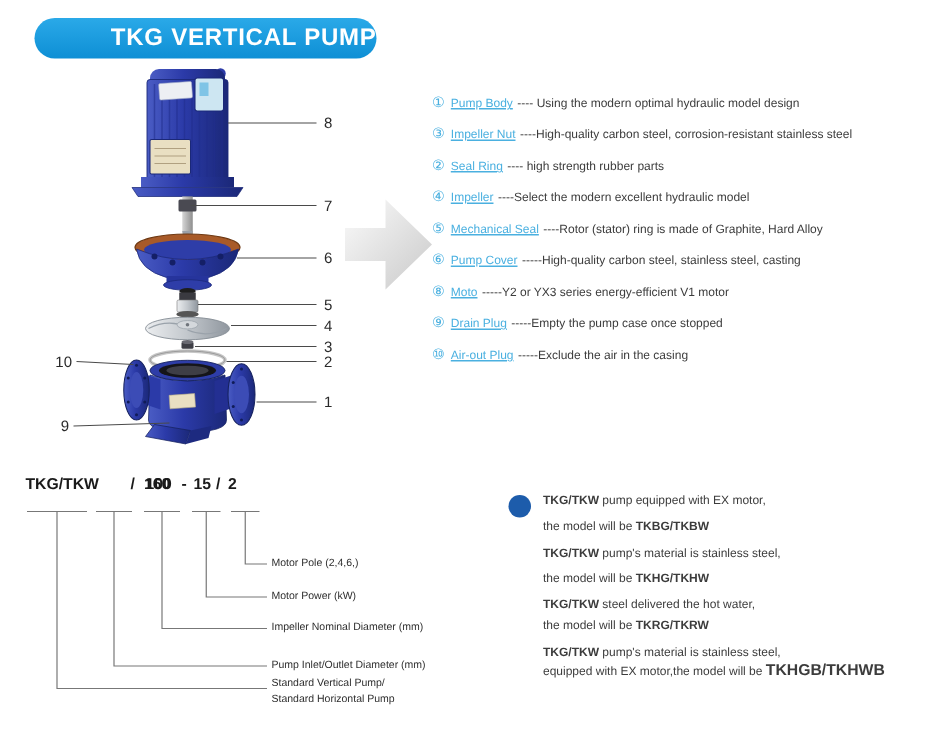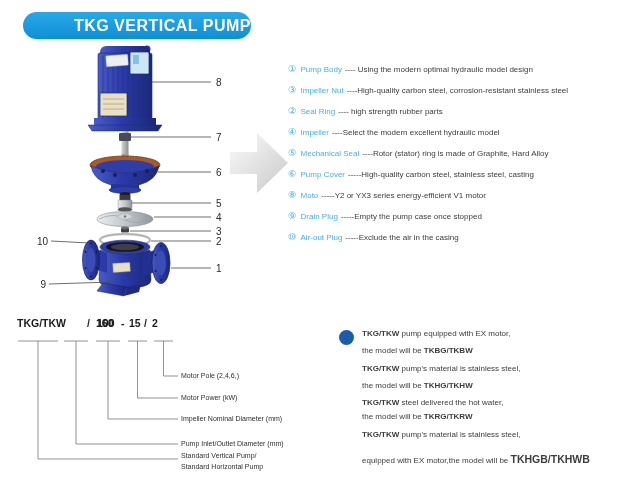--- a/index.html
+++ b/index.html
@@ -7,33 +7,33 @@
         font-family:"Liberation Sans","DejaVu Sans",sans-serif;color:#3c3c3c;}
   
   .banner{position:absolute;left:23px;top:12px;width:228px;height:27px;border-radius:14px;
           background:linear-gradient(180deg,#2aa9e8,#0e8fd5);
           display:flex;align-items:center;justify-content:flex-end;}
   .banner span{color:#ffffff;font-weight:bold;font-size:16px;letter-spacing:.5px;}
   
   .parts{position:absolute;left:288px;top:58px;width:326px;}
   .part-row{height:21px;line-height:21px;white-space:nowrap;font-size:8px;}
   .part-num{color:#4ab0e0;font-family:"DejaVu Sans","Liberation Sans",sans-serif;font-size:9.5px;margin-right:4px;}
-  .part-name{color:#4ab0e0;}
+  .part-name{color:#4ab0e0;text-decoration:underline;}
   .part-desc{color:#3c3c3c;margin-left:3px;}
   
   .seg{position:absolute;top:317px;height:14px;font-size:10.5px;font-weight:bold;color:#1a1a1a;white-space:nowrap;}
   .seg0{left:17px;} .seg1{left:65px;margin-left:32px;} .seg2{left:87px;} .seg3{left:96px;}
   .seg4{left:121px;} .seg5{left:129px;} .seg6{left:144px;} .seg7{left:152px;}
   .tree-label{position:absolute;left:181px;font-size:7px;color:#2e2e2e;white-space:nowrap;}
   .tl0{top:372px;} .tl1{top:394px;} .tl2{top:415px;} .tl3{top:440px;} .tl4{top:452px;} .tl5{top:463px;}
   
   .bullet{position:absolute;left:339px;top:330px;width:15px;height:15px;border-radius:50%;background:#1d5cab;}
   .note-line{position:absolute;left:362px;height:13px;font-size:8px;color:#3c3c3c;white-space:nowrap;}
   .nl0{top:329px;} .nl1{top:346px;} .nl2{top:364px;} .nl3{top:381px;}
-  .nl4{top:398px;} .nl5{top:412px;} .nl6{top:430px;} .nl7{top:441px;margin-top:12px;}
+  .nl4{top:398px;} .nl5{top:412px;} .nl6{top:430px;} .nl7{top:441px;}
   .code{font-weight:bold;}
   .code.big{font-size:10.5px;}
   svg{position:absolute;}
   .co-line{stroke:#4a4a4a;stroke-width:.8;}
   .co-num{font-size:10px;fill:#2a2a2a;font-family:"Liberation Sans",sans-serif;}
   .tree-line{stroke:#777;stroke-width:.8;fill:none;}
 </style>
 </head>
 <body>
 

